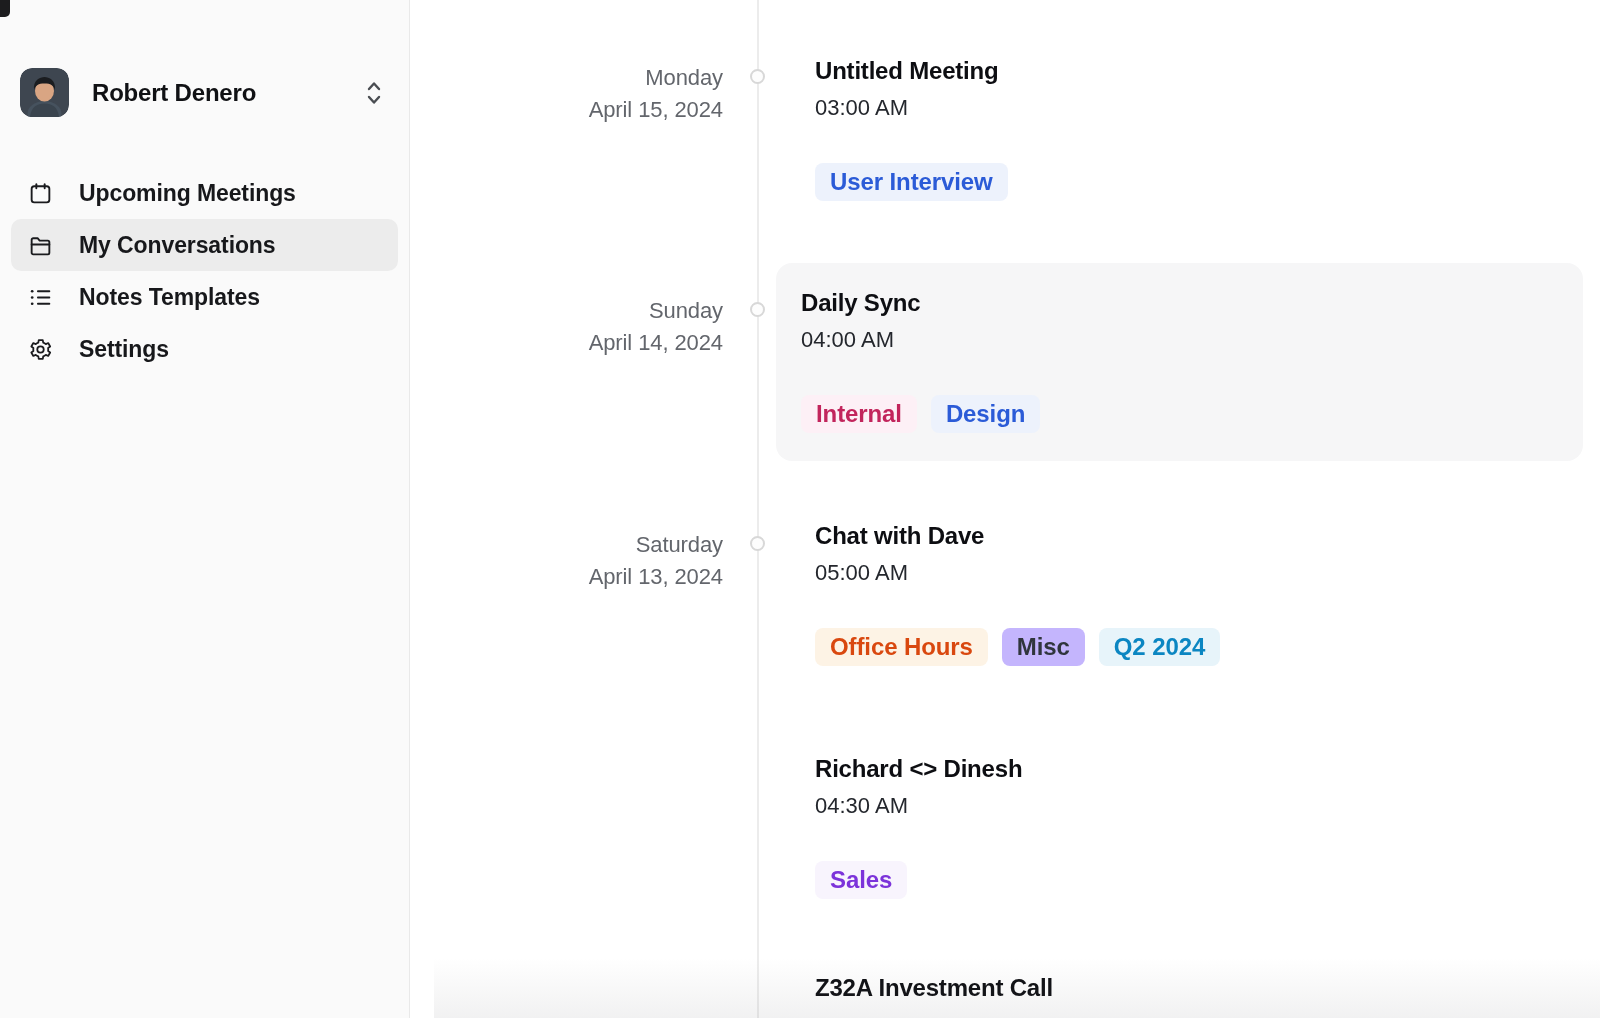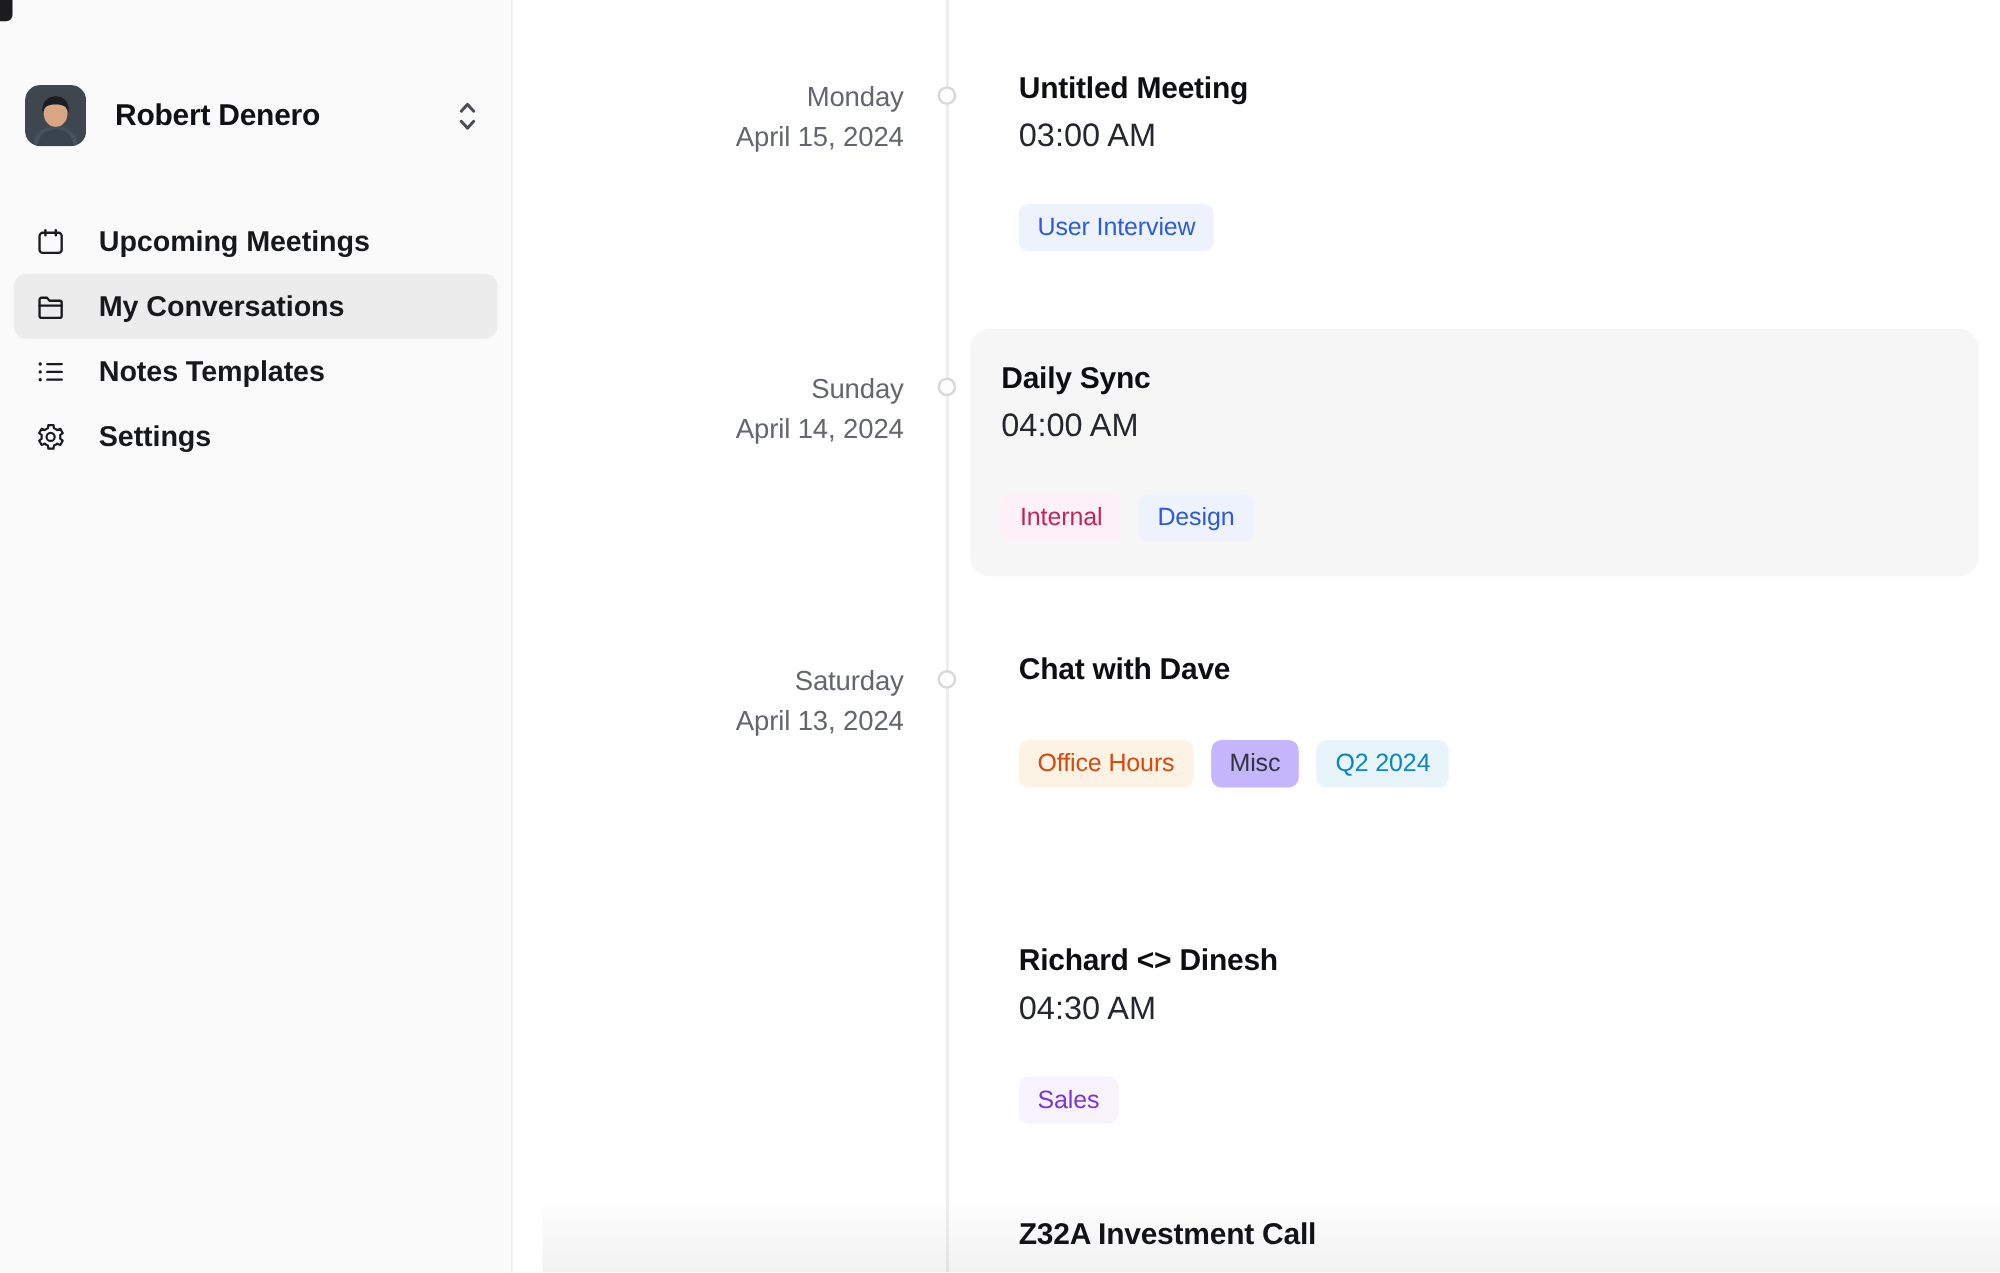--- a/index.html
+++ b/index.html
@@ -77,25 +77,25 @@
 
   .content { position:absolute; left:381px; right:17px; }
   .entry.highlighted .content {
     left:342px; background:#f6f6f7; border-radius:16px;
     padding:24px 25px 28px 25px;
   }
   .m-title {
     font-size:24px; line-height:32px; font-weight:700; color:#0d0e12;
     letter-spacing:-0.2px;
   }
-  .m-time { font-size:26px; line-height:30px; margin-top:6px; color:#24272d; }
+  .m-time { font-size:22px; line-height:30px; margin-top:6px; color:#24272d; }
   .tags { margin-top:40px; display:flex; gap:14px; }
   .tag {
     display:inline-flex; align-items:center; height:38px;
-    padding:0 15px; border-radius:8px; font-size:20px; font-weight:400;
+    padding:0 15px; border-radius:8px; font-size:24px; font-weight:700;
     letter-spacing:-0.1px; cursor:pointer;
   }
 
   .bottom-fade {
     position:absolute; left:0; right:0; bottom:0; height:60px;
     background:linear-gradient(to bottom, rgba(120,120,125,0) 0%, rgba(120,120,125,0.10) 100%);
     pointer-events:none;
   }
 </style>
 </head>
@@ -204,20 +204,21 @@
     </div>
   </div>
       <div class="entry entry-2">
     <div class="date-col">
       <div class="day">Saturday</div>
       <div class="date">April 13, 2024</div>
     </div>
     <div class="dot"></div>
     <div class="content">
       <div class="m-title">Chat with Dave</div>
+      <div class="m-time">05:00 AM</div>
       <div class="tags">
             <span class="tag" style="color: rgb(217, 72, 15); background: rgb(253, 243, 229);">Office Hours</span>
             <span class="tag" style="color: rgb(48, 53, 61); background: #c4b5fd;">Misc</span>
             <span class="tag" style="color: rgb(11, 134, 194); background: rgb(231, 244, 250);">Q2 2024</span>
           </div>
     </div>
   </div>
       <div class="entry entry-3">
 
     <div class="content">

